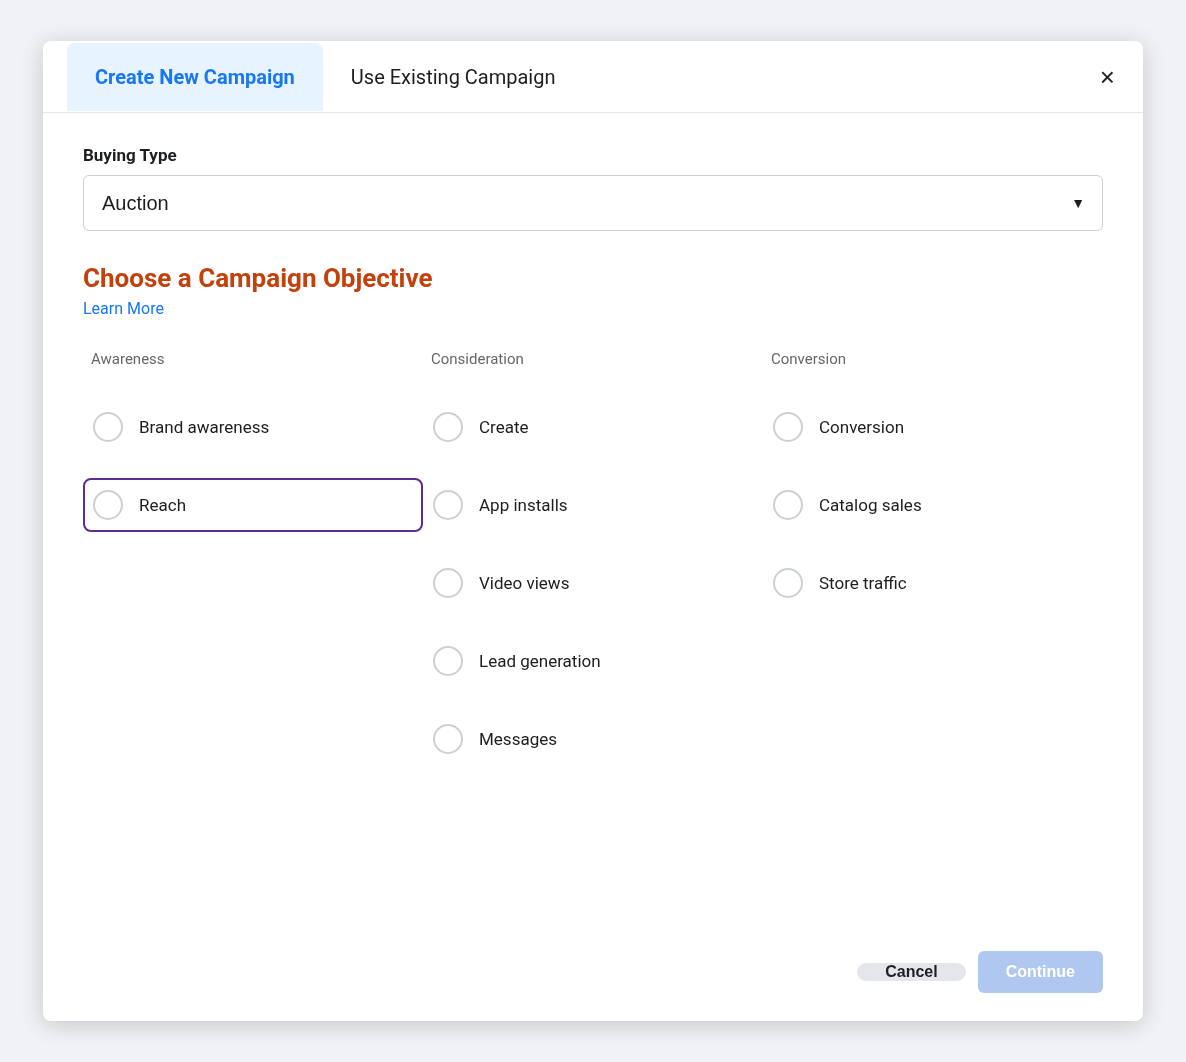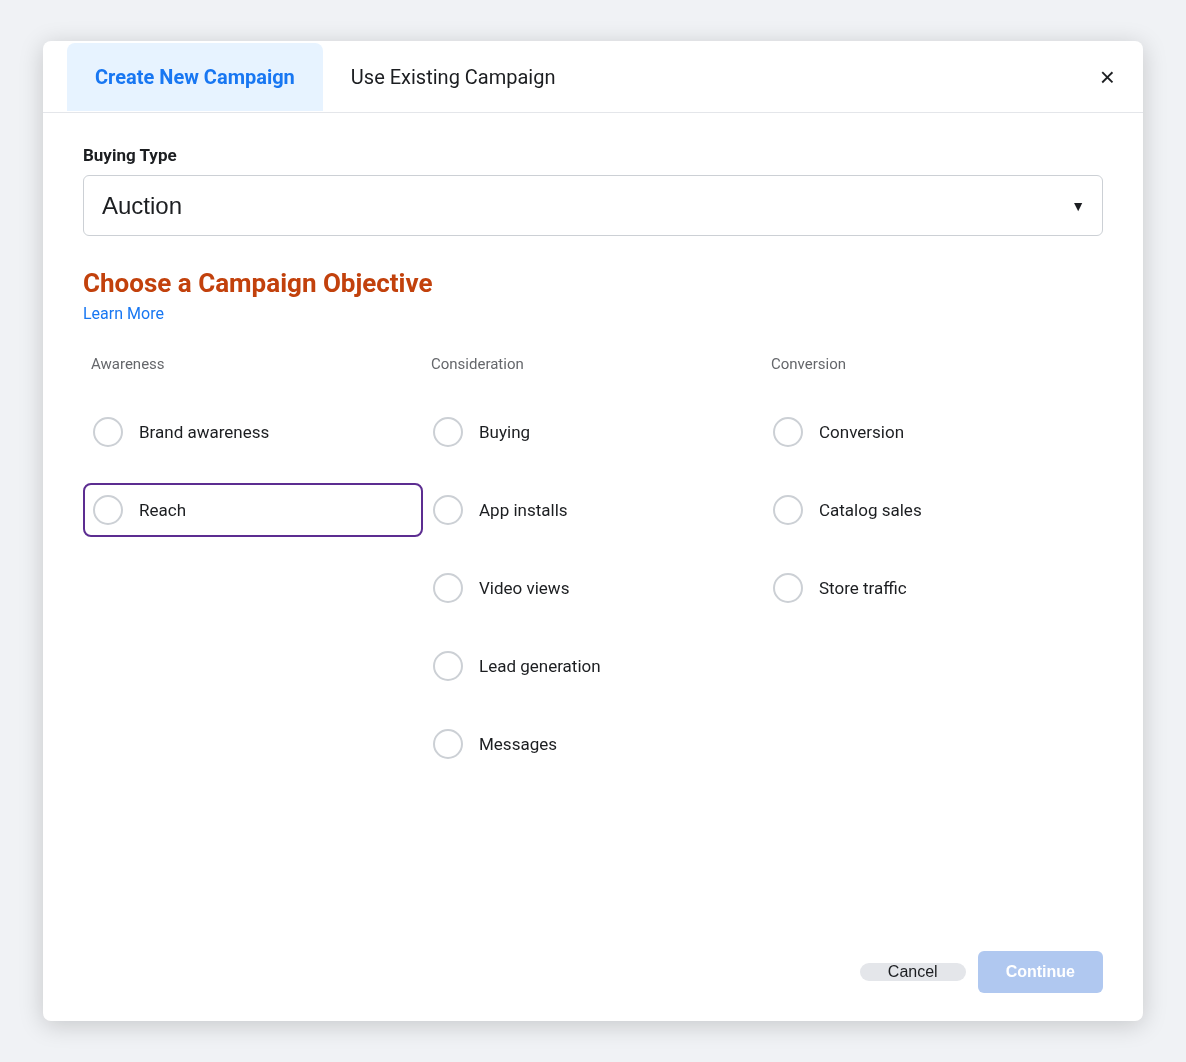--- a/index.html
+++ b/index.html
@@ -69,21 +69,21 @@
       color: #1c1e21;
       margin-bottom: 10px;
     }
     .select-wrapper {
       position: relative;
       margin-bottom: 32px;
     }
     .select-box {
       width: 100%;
       padding: 16px 48px 16px 18px;
-      font-size: 24px;
+      font-size: 20px;
       border: 1.5px solid #ccd0d5;
       border-radius: 6px;
       appearance: none;
       background: #fff;
       color: #1c1e21;
       cursor: pointer;
       outline: none;
     }
     .select-arrow {
       position: absolute;
@@ -166,21 +166,21 @@
       display: flex;
       justify-content: flex-end;
       align-items: center;
       gap: 12px;
       padding: 20px 40px 28px 40px;
       border-top: none;
     }
     .btn-cancel {
       padding: 0 28px;
       font-size: 16px;
-      font-weight: 400;
+      font-weight: 700;
       background: #e4e6ea;
       border: none;
       border-radius: 12px;
       color: #1c1e21;
       cursor: pointer;
     }
     .btn-continue {
       padding: 12px 28px;
       font-size: 16px;
       font-weight: 600;
@@ -231,21 +231,21 @@
           <div class="radio-circle selected-radio"></div>
           <span class="objective-label">Reach</span>
         </div>
       </div>
 
       <div class="objectives-column">
         <div class="column-header">Consideration</div>
 
         <div class="objective-item">
           <div class="radio-circle"></div>
-          <span class="objective-label">Buying</span>
+          <span class="objective-label">Create</span>
         </div>
 
 
         <div class="objective-item">
           <div class="radio-circle"></div>
           <span class="objective-label">App installs</span>
         </div>
 
         <div class="objective-item">
           <div class="radio-circle"></div>

